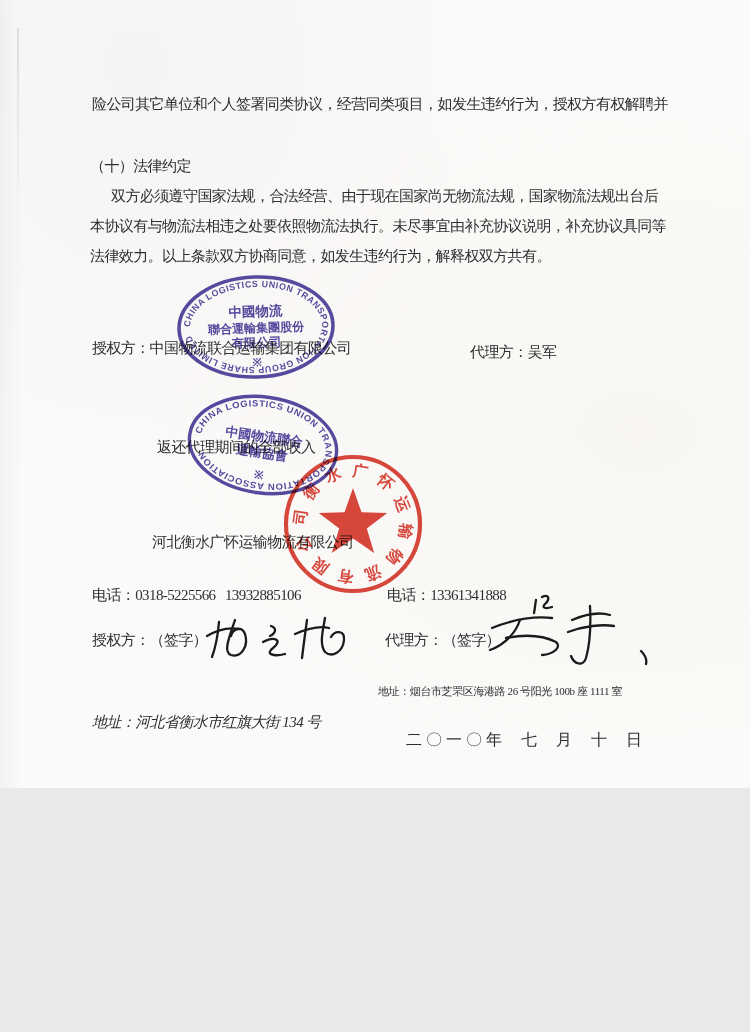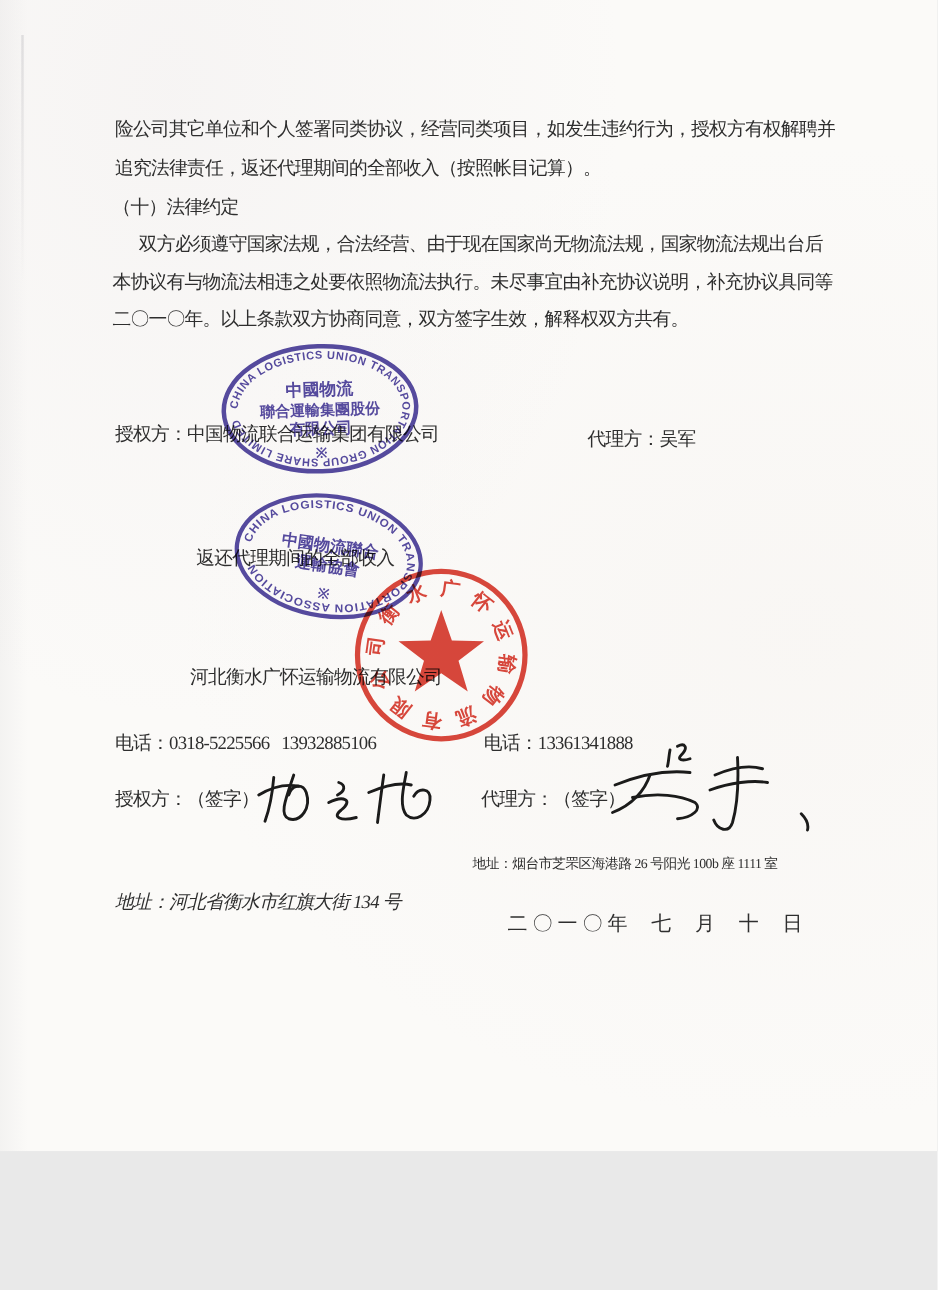--- a/index.html
+++ b/index.html
@@ -1,17 +1,17 @@
 <!DOCTYPE html>
 <html style="--paper: #fbfaf8; --ink: #2e2e2e; --stamp-blue: #4a3e9c; --stamp-red: #d93a2e;"><head>
 <meta charset="utf-8">
 <style>
   html,body{margin:0;padding:0;background:#e9e9e9;}
   .page{
-    position:relative;width:750px;height:921px;margin:0 auto;
+    position:relative;width:750px;height:788px;margin:0 auto;
     background:var(--paper,#fbfaf8);overflow:hidden;
     font-family:"Liberation Serif","DejaVu Serif",serif;
   }
   .page::before{
     content:"";position:absolute;inset:0;pointer-events:none;
     background:
       radial-gradient(ellipse at 18% 8%, rgba(205,195,205,0.10), transparent 42%),
       radial-gradient(ellipse at 85% 55%, rgba(232,222,216,0.12), transparent 55%),
       linear-gradient(90deg, rgba(120,120,130,0.06), transparent 3%);
   }
@@ -48,25 +48,24 @@
   .sig{position:absolute;mix-blend-mode:multiply;}
   .sig path{stroke:#1b1b1b;stroke-width:2.3;fill:none;stroke-linecap:round;stroke-linejoin:round;}
 </style>
 </head>
 <body>
 
 <div class="page">
   <div class="scan-edge"></div>
 
   <div class="line" style="left:92px;top:95px;">险公司其它单位和个人签署同类协议，经营同类项目，如发生违约行为，授权方有权解聘并</div>
-  <div class="line" style="left:92px;top:126px;">追究法律责任，返还代理期间的全部收入（按照帐目记算）。</div>
   <div class="line" style="left:90px;top:157px;">（十）法律约定</div>
   <div class="line" style="left:90px;top:217px;">本协议有与物流法相违之处要依照物流法执行。未尽事宜由补充协议说明，补充协议具同等</div>
   <div class="line indent" style="left:111px;top:187px;">双方必须遵守国家法规，合法经营、由于现在国家尚无物流法规，国家物流法规出台后</div>
-  <div class="line" style="left:90px;top:247px;">二〇一〇年。以上条款双方协商同意，双方签字生效，解释权双方共有。</div>
+  <div class="line" style="left:90px;top:247px;">法律效力。以上条款双方协商同意，如发生违约行为，解释权双方共有。</div>
 
   <div class="line" style="left:92px;top:339px;">授权方：中国物流联合运输集团有限公司</div>
   <div class="line" style="left:470px;top:343px;">代理方：吴军</div>
   <div class="line" style="left:157px;top:438px;">返还代理期间的全部收入</div>
   <div class="line" style="left:152px;top:533px;">河北衡水广怀运输物流有限公司</div>
 
   <div class="line" style="left:92px;top:586px;">电话：0318-5225566   13932885106</div>
   <div class="line" style="left:387px;top:586px;">电话：13361341888</div>
 
   <div class="line" style="left:92px;top:631px;font-family:Liberation Serif, serif;">授权方：（签字）</div>

